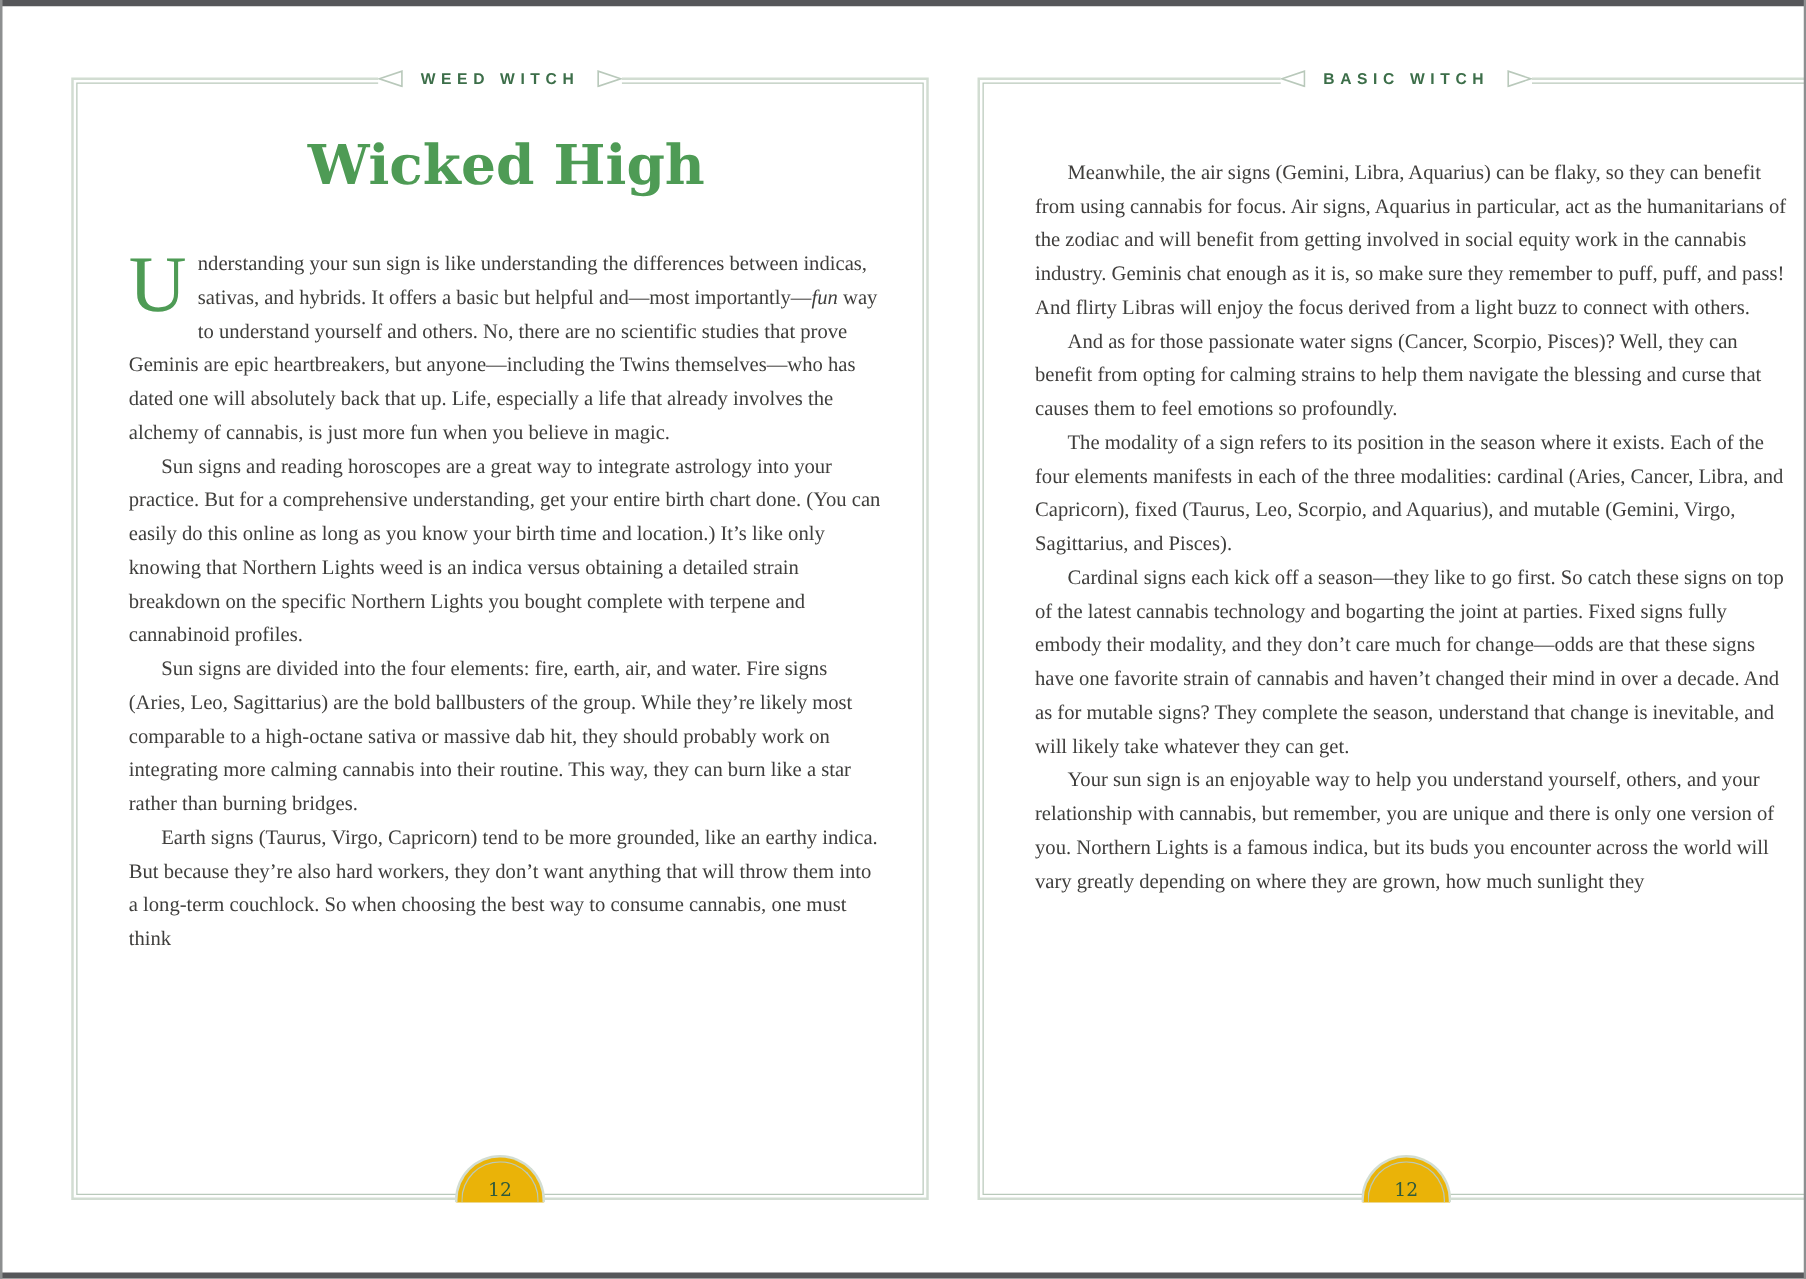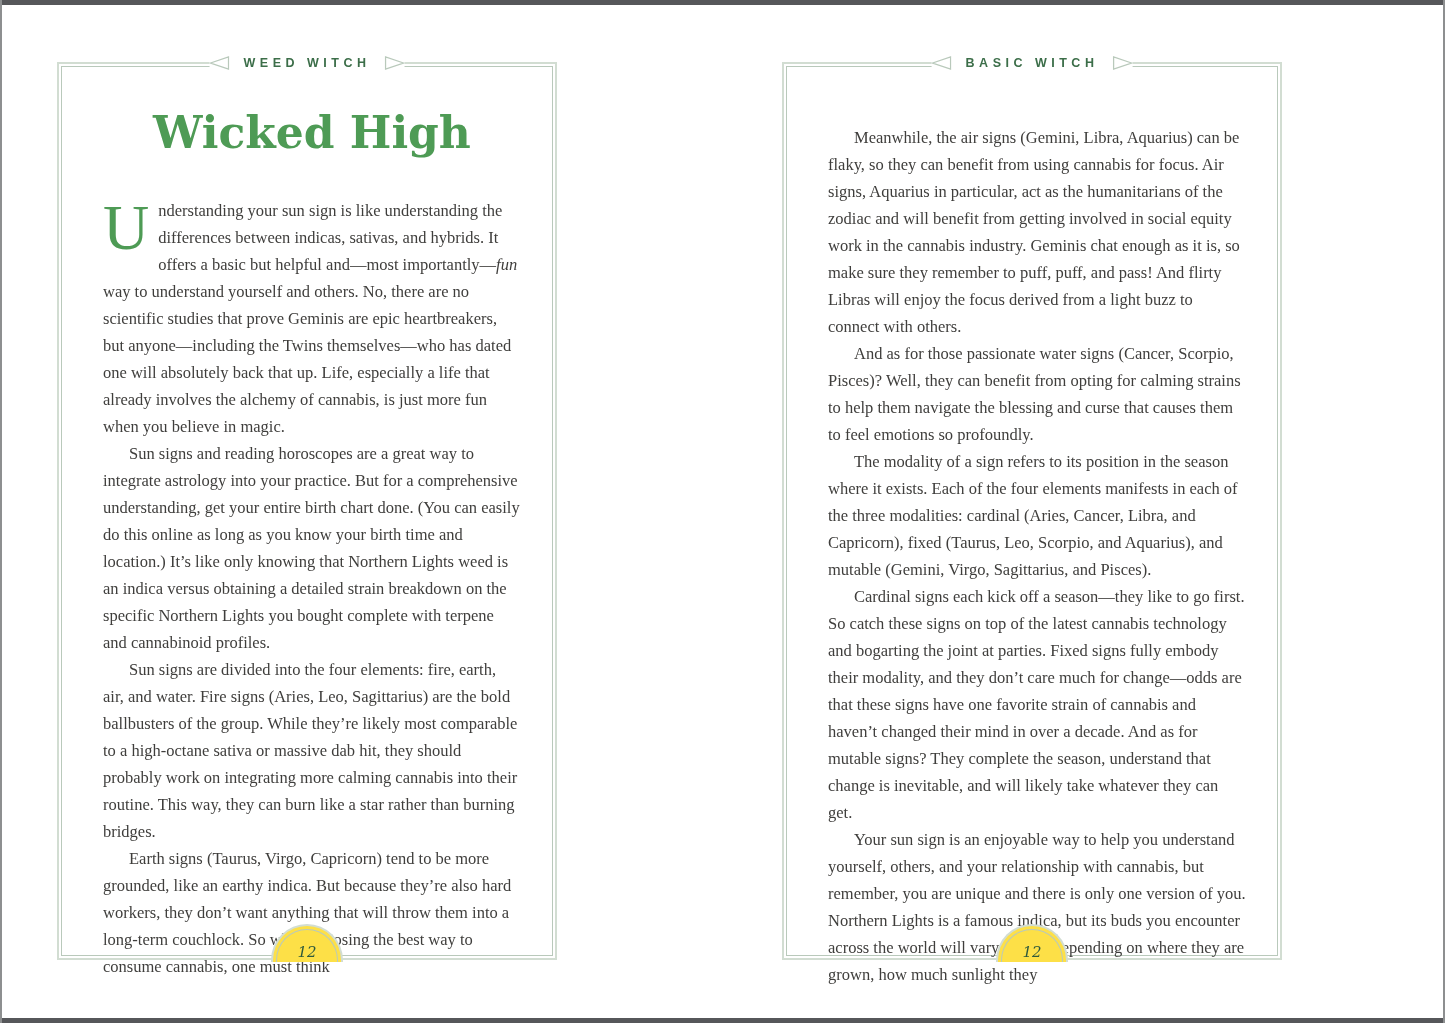--- a/index.html
+++ b/index.html
@@ -7,43 +7,43 @@
     width:1445px; height:1023px; position:relative;
     background:#ffffff; overflow:hidden;
     font-family:"Liberation Serif", serif;
   }
   
   .frame-top, .frame-bottom { position:absolute; left:0; right:0; height:5px; background:#56575a; z-index:20; }
   .frame-top { top:0; } .frame-bottom { bottom:0; }
   .frame-left, .frame-right { position:absolute; top:0; bottom:0; width:2px; background:#8d8f90; z-index:20; }
   .frame-left { left:0; } .frame-right { right:0; }
 
-  .page { position:absolute; top:62px; width:500px; height:898px; background:#fff; }
+  .page { position:absolute; top:62px; width:686px; height:898px; background:#fff; }
   .page.left  { left:57px; }
   .page.right { left:782px; }
 
   .border-outer { position:absolute; inset:0; border:2px solid #d2ddd2; z-index:1; }
   .border-inner { position:absolute; inset:4px; border:1px solid #b9c9bb; z-index:1; }
 
   .running-head {
     position:absolute; top:1px; left:50%; transform:translate(-50%,-50%);
     display:flex; align-items:center; background:#fff; z-index:3;
   }
   .running-head .label {
     font-family:"Liberation Sans", sans-serif; font-weight:bold;
     font-size:12.5px; letter-spacing:4.5px; color:#3c6e49;
     padding:0 14px; white-space:nowrap; line-height:18px;
   }
   .tri { display:block; }
 
   .arch {
     position:absolute; left:50%; bottom:-2px; transform:translateX(-50%);
-    width:68px; height:36px; background:#fde047;
+    width:68px; height:36px; background:#eab308;
     border:2px solid #d2ddd2; border-bottom:none;
-    border-radius:68px 68px 0 0; z-index:3;font-style:italic;
+    border-radius:68px 68px 0 0; z-index:3;
   }
   .arch::before {
     content:""; position:absolute; top:3px; left:3px; right:3px; bottom:0;
     border:1px solid #b9c9bb; border-bottom:none; border-radius:60px 60px 0 0;
   }
   .pagenum {
     position:absolute; bottom:1px; left:0; right:0; text-align:center;
     font-family:"DejaVu Serif", serif; font-size:15px; color:#2f5a3c;
   }
 

